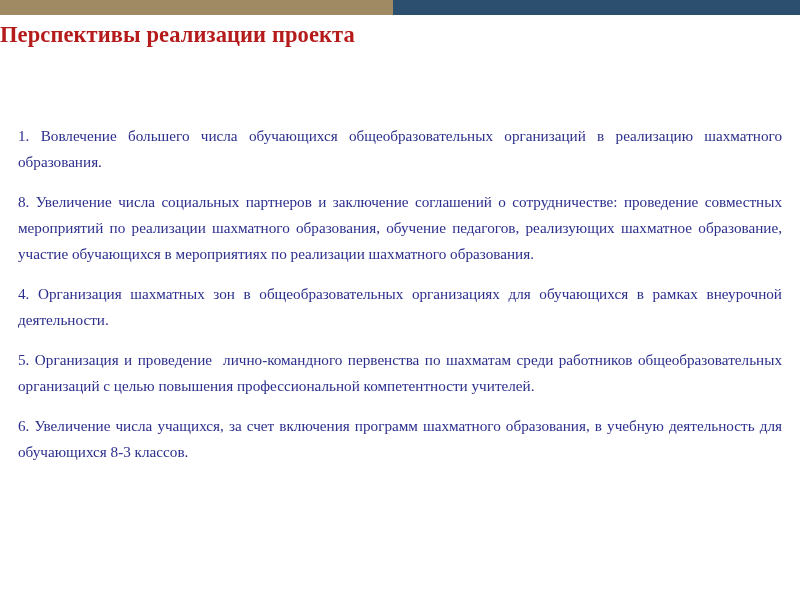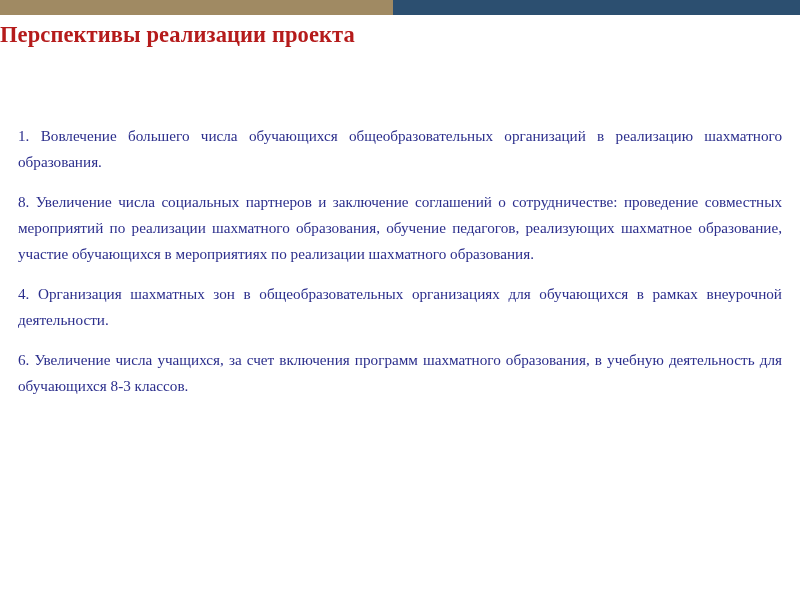--- a/index.html
+++ b/index.html
@@ -93,16 +93,17 @@
   </div>
 
   <div class="title-block">
     <span class="title-line">Перспективы реализации проекта</span>
   </div>
 
   <div class="body-block">
     <p class="para">1. Вовлечение большего числа обучающихся общеобразовательных организаций в реализацию шахматного образования.</p>
     <p class="para">8. Увеличение числа социальных партнеров и заключение соглашений о сотрудничестве: проведение совместных мероприятий по реализации шахматного образования, обучение педагогов, реализующих шахматное образование, участие обучающихся в мероприятиях по реализации шахматного образования.</p>
     <p class="para">4. Организация шахматных зон в общеобразовательных организациях для обучающихся в рамках внеурочной деятельности.</p>
+    <p class="para">5. Организация и проведение  лично-командного первенства по шахматам среди работников общеобразовательных организаций с целью повышения профессиональной компетентности учителей.</p>
     <p class="para">6. Увеличение числа учащихся, за счет включения программ шахматного образования, в учебную деятельность для обучающихся 8-3 классов.</p>
   </div>
 
 </div>
 
 </body></html>

